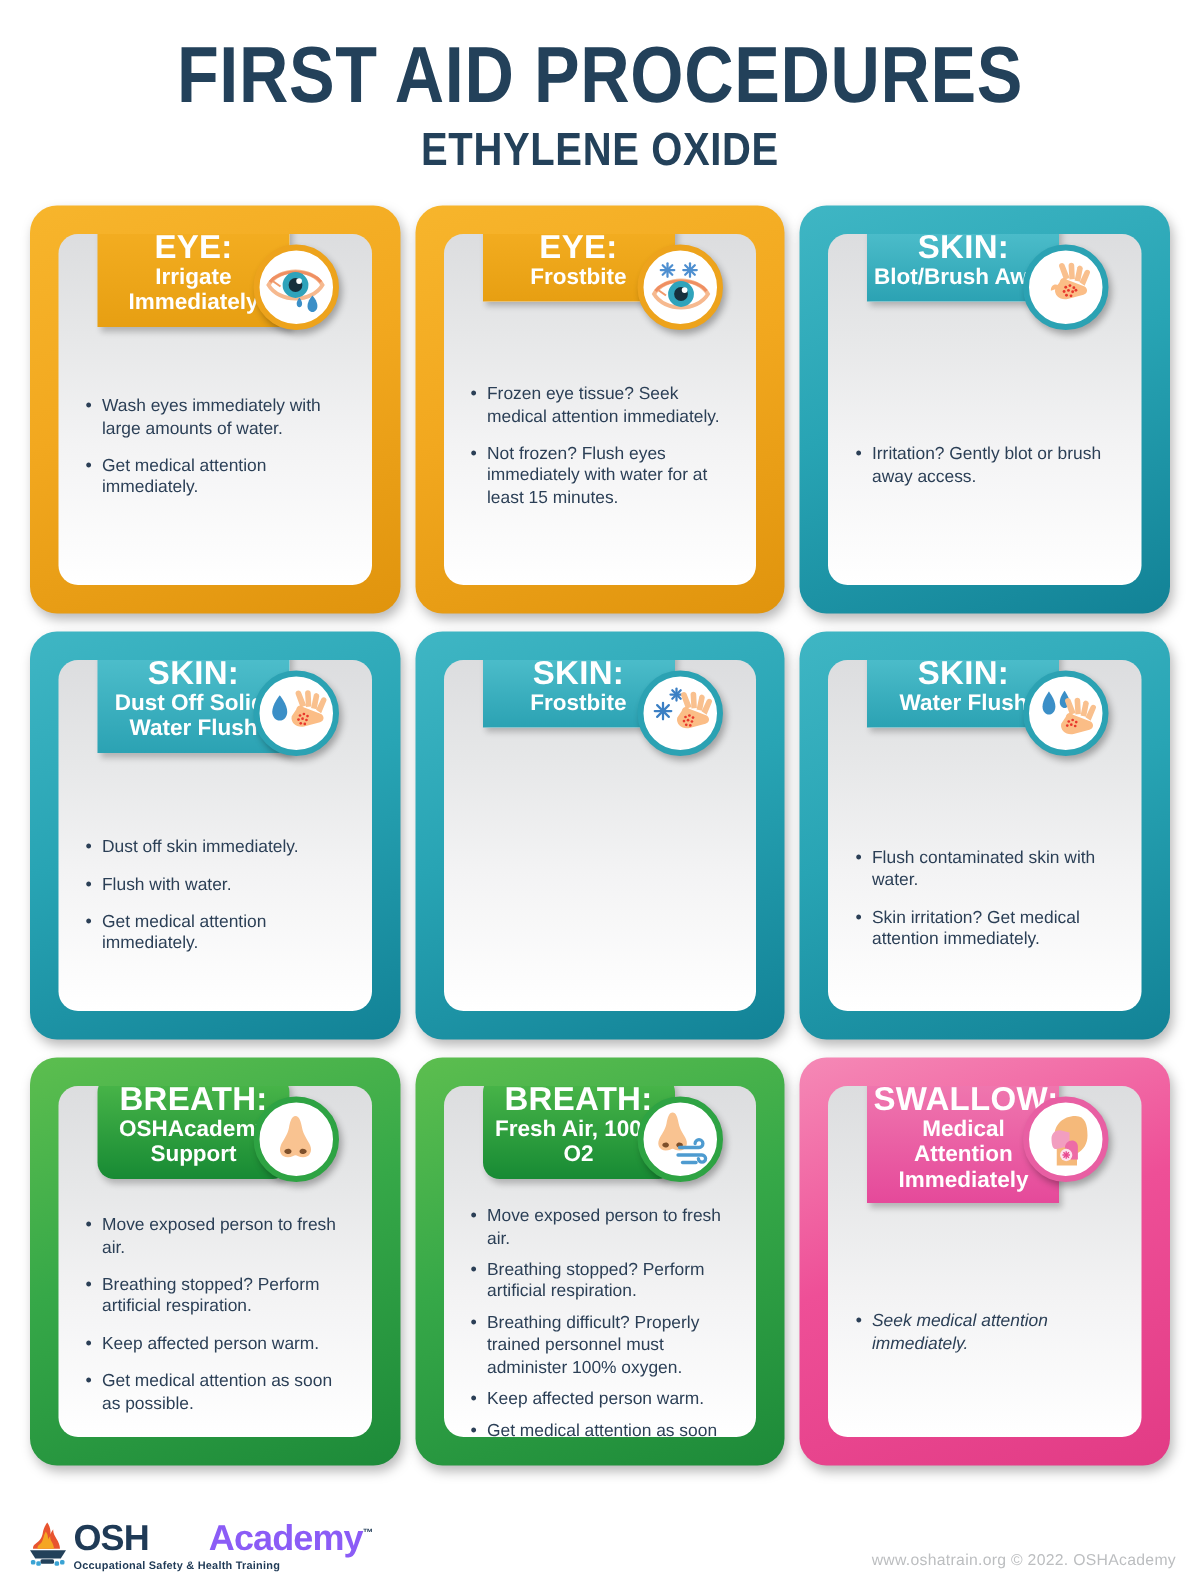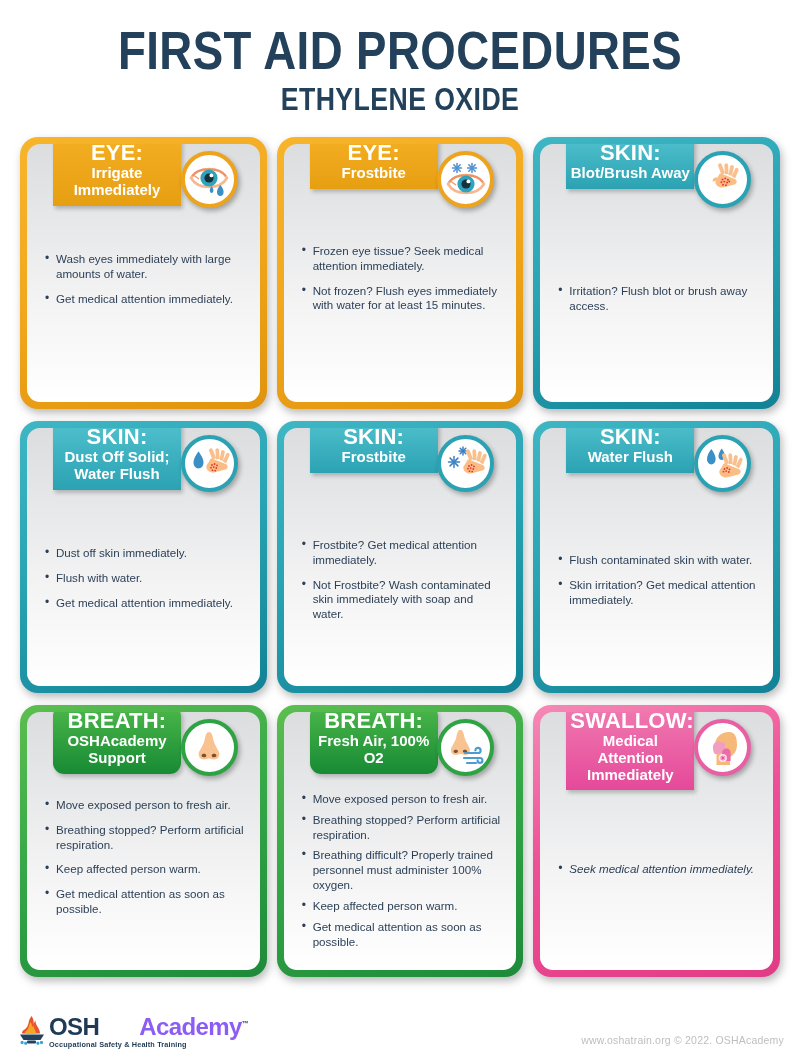--- a/index.html
+++ b/index.html
@@ -36,21 +36,21 @@
     display:grid;
     grid-template-columns:repeat(3,1fr);
     column-gap:10px;
     row-gap:12px;
   }
 
   
   .card{
     position:relative;
     border-radius:18px;
-    padding:7px;
+    padding:19px;
     box-sizing:border-box;
     height:272px;
     filter:drop-shadow(2px 4px 4px rgba(0,0,0,0.28));
   }
   .card.orange{background:linear-gradient(160deg,#f7b52c 0%,#f2a81f 45%,#e0940d 100%);}
   .card.teal  {background:linear-gradient(160deg,#3fb6c4 0%,#28a4b4 45%,#128296 100%);}
   .card.green {background:linear-gradient(160deg,#5cbe4f 0%,#36a848 45%,#1d8a39 100%);}
   .card.pink  {background:linear-gradient(160deg,#f589b6 0%,#ee4f97 45%,#e23b85 100%);}
 
   .card-inner{
@@ -263,21 +263,21 @@
               <circle cx="19.4" cy="23.3" r="0.95"></circle>
             <circle cx="22.3" cy="22.6" r="0.95"></circle>
               <circle cx="25.1" cy="23.5" r="0.95"></circle>
             <circle cx="21" cy="25.8" r="0.95"></circle>
               <circle cx="24" cy="26.2" r="0.95"></circle>
             <circle cx="27.3" cy="22.5" r="0.95"></circle>
           </g>
         </svg>
       </div>
       <ul class="bullets pos-c">
-        <li>Irritation? Flush blot or brush away access.</li>
+        <li>Irritation? Gently blot or brush away access.</li>
       </ul>
     </div>
   </div>
 
   <div class="card teal">
     <div class="card-inner">
       <div class="banner teal">
         <div class="banner-main">SKIN:</div>
         <div class="banner-sub">Dust Off Solid; Water Flush</div>
       </div>
@@ -345,24 +345,20 @@
               <circle cx="26.6" cy="22" r="0.9"></circle>
             <circle cx="29" cy="23.4" r="0.9"></circle>
               <circle cx="23" cy="25.7" r="0.9"></circle>
             <circle cx="25.7" cy="25.1" r="0.9"></circle>
               <circle cx="28.3" cy="26" r="0.9"></circle>
             <circle cx="24.5" cy="28.2" r="0.9"></circle>
               <circle cx="27.2" cy="28.6" r="0.9"></circle>
           </g>
         </svg>
       </div>
-      <ul class="bullets pos-e">
-        <li>Frostbite? Get medical attention immediately.</li>
-        <li>Not Frostbite? Wash contaminated skin immediately with soap and water.</li>
-      </ul>
     </div>
   </div>
 
   <div class="card teal">
     <div class="card-inner">
       <div class="banner teal">
         <div class="banner-main">SKIN:</div>
         <div class="banner-sub">Water Flush</div>
       </div>
       <div class="badge teal">

